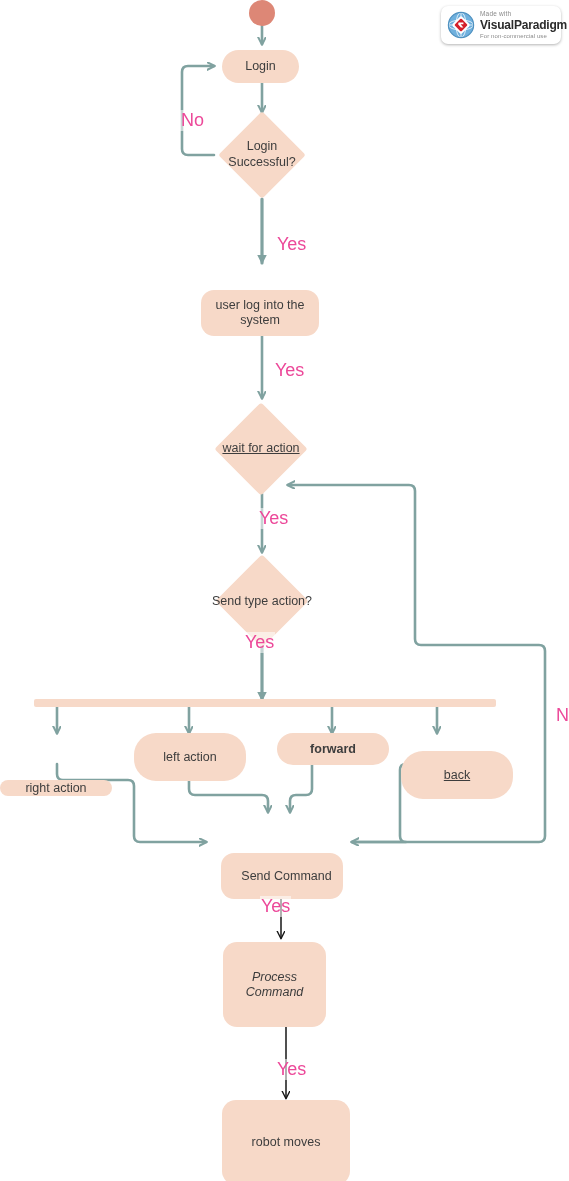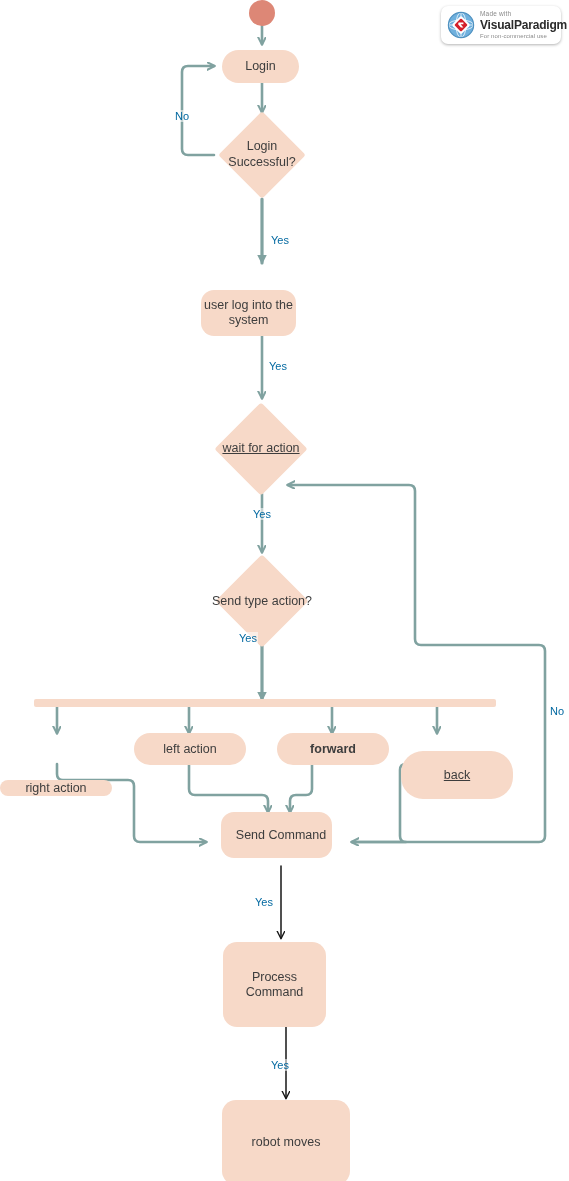--- a/index.html
+++ b/index.html
@@ -77,26 +77,27 @@
   .fork-bar {
     position: absolute;
     background: #f7d9c8;
     border-radius: 2px;
     z-index: 2;
   }
 
   
   .edge-label {
     position: absolute;
-    color: #0369a1;
-    font-size: 11px;
+    color: #ec4899;
+    font-size: 18px;
     z-index: 6;
     white-space: nowrap;
     background: rgba(255,255,255,0.55);
     padding: 0 1px;
+    margin-left: 6px;
   }
 
   
   .watermark {
     position: absolute;
     right: 8px;
     top: 6px;
     width: 120px;
     height: 38px;
     background: #ffffff;
@@ -212,41 +213,41 @@
   <div class="node action pill" style="left:222px; top:50px; width:77px; height:33px;">Login</div>
 
   <div class="decision" style="left:231px; top:124px; width:62px; height:62px; border-radius:3px;"></div>
   <div class="decision-label" style="left:197px; top:130px; width:130px; height:50px;">
     <span>
       <span>Login</span><br>
       <span>Successful?</span>
     </span>
   </div>
 
-  <div class="node action" style="left:201px; top:290px; width:95px; height:46px;">user log into the system</div>
+  <div class="node action" style="left:201px; top:290px; width:118px; height:46px;">user log into the system</div>
 
   <div class="decision" style="left:228px; top:416px; width:66px; height:66px; border-radius:3px;"></div>
   <div class="decision-label" style="left:196px; top:438px; width:130px; height:22px;text-decoration:underline;">wait for action</div>
 
   <div class="decision" style="left:229px; top:568px; width:66px; height:66px; border-radius:3px;"></div>
   <div class="decision-label" style="left:192px; top:591px; width:140px; height:22px;">Send type action?</div>
 
   <div class="fork-bar" style="left:34px; top:699px; width:462px; height:8px;"></div>
 
   <div class="node action pill" style="left:0px; top:733px; width:112px; height:16px;margin-top:47px;">right action</div>
 
-  <div class="node action pill" style="left:134px; top:733px; width:112px; height:32px;">left action</div>
+  <div class="node action pill" style="left:134px; top:733px; width:112px; height:48px;">left action</div>
 
   <div class="node action pill" style="left:277px; top:733px; width:112px; height:32px;font-weight:bold;">forward</div>
 
   <div class="node action pill" style="left:401px; top:751px; width:112px; height:48px;text-decoration:underline;">back</div>
 
-  <div class="node action" style="left:221px; top:812px; width:111px; height:46px;padding-left:9px;">Send Command</div>
-
-  <div class="node action tall" style="left:223px; top:942px; width:103px; height:85px;">Process Command</div>
+  <div class="node action" style="left:221px; top:853px; width:122px; height:46px;padding-left:9px;">Send Command</div>
+
+  <div class="node action tall" style="left:223px; top:942px; width:103px; height:85px;font-style:italic;">Process Command</div>
 
   <div class="node action tall" style="left:222px; top:1100px; width:128px; height:85px;">robot moves</div>
 
   <div class="edge-label" style="left:174px; top:110px;">No</div>
 
   <div class="edge-label" style="left:270px; top:234px;">Yes</div>
 
   <div class="edge-label" style="left:268px; top:360px;">Yes</div>
 
   <div class="edge-label" style="left:252px; top:508px;">Yes</div>

